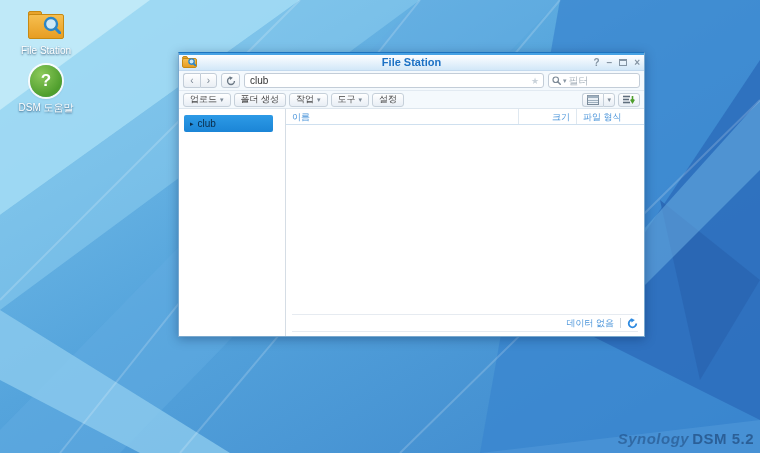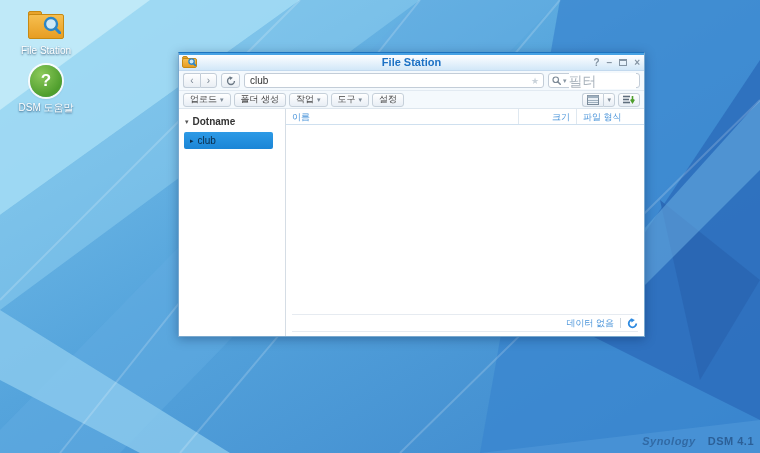--- a/index.html
+++ b/index.html
@@ -16,21 +16,21 @@
   .icon-filestation { left:8px; top:8px; }
   .icon-help { left:8px; top:64px; }
 
   .folder-icon { position:relative; width:36px; height:28px; }
   .folder-icon .tab { position:absolute; left:0; top:0; width:14px; height:6px; background:#e9a42c; border:1px solid #c78912; border-radius:2px 2px 0 0; }
   .folder-icon .bodyp { position:absolute; left:0; top:3px; width:36px; height:25px; background:linear-gradient(#f6bf50,#e79d22); border:1px solid #c78912; border-radius:2px; }
   .folder-icon .mag { position:absolute; right:3px; top:5px; width:18px; height:18px; }
   .helpcircle { width:32px; height:32px; border-radius:50%; background:radial-gradient(circle at 35% 30%, #8cc95a, #4f9e2d 70%); box-shadow:0 0 0 2px rgba(255,255,255,.9), 0 1px 3px rgba(0,30,60,.4); color:#fff; font-weight:bold; font-size:17px; display:flex; align-items:center; justify-content:center; }
 
   
-  .watermark { position:absolute; right:6px; bottom:6px; z-index:1; font-size:11px; letter-spacing:.5px; color:rgba(15,45,90,.40); display:flex; gap:12px; align-items:flex-end; }
+  .watermark { position:absolute; right:6px; bottom:6px; z-index:1; font-size:15px; letter-spacing:.5px; color:rgba(15,45,90,.40); display:flex; gap:3px; align-items:flex-end; }
   .watermark .brand { font-weight:bold; font-style:italic; }
   .watermark .version { font-weight:bold; color:rgba(15,45,90,.50); }
 
   
   .window { position:absolute; left:178px; top:52px; width:467px; height:285px; z-index:3;
     background:#fff; border:1px solid #7aa9cf; border-top:1px solid #1d74c0;
     box-shadow:0 2px 10px rgba(0,30,70,.35); display:flex; flex-direction:column; }
 
   .titlebar { flex:0 0 18px; background:linear-gradient(#fdfeff,#d2e7f8); border-top:2px solid #47a2e4; border-bottom:1px solid #c3d9ee; position:relative; display:flex; align-items:center; }
   .titlebar .app-icon { position:absolute; left:3px; top:1px; }
@@ -44,21 +44,21 @@
   .nav-pair { display:flex; }
   .nav-pair .navbtn { width:17px; }
   .nav-pair .navbtn:first-child { border-radius:3px 0 0 3px; border-right:none; }
   .nav-pair .navbtn:last-child { border-radius:0 3px 3px 0; }
   .btn-refresh { width:19px; border-radius:3px; }
   .addressbar { flex:1; height:15px; border:1px solid #c3cdd8; border-radius:3px; background:#fff; display:flex; align-items:center; position:relative; }
   .addressbar input { flex:1; border:none; outline:none; background:transparent; font-size:10px; color:#333; padding:0 16px 0 5px; height:100%; font-family:inherit; }
   .addressbar .star { position:absolute; right:4px; color:#c9d2da; font-size:9px; cursor:pointer; }
   .searchbox { width:92px; height:15px; border:1px solid #c3cdd8; border-radius:3px; background:#fff; display:flex; align-items:center; padding:0 3px; gap:2px; }
   .searchbox .caret { font-size:7px; color:#8a97a4; }
-  .searchbox input { flex:1; border:none; outline:none; font-size:14px; color:#555; width:100%; font-family:inherit; }
+  .searchbox input { flex:1; border:none; outline:none; font-size:10px; color:#555; width:100%; font-family:inherit; }
   .searchbox input::placeholder { color:#aab4bd; }
 
   .toolbar { flex:0 0 18px; background:#f4f9fd; border-bottom:1px solid #dde6ee; display:flex; align-items:center; padding:0 4px; gap:3px; }
   .tbtn { height:14px; background:linear-gradient(#ffffff,#e8eef5); border:1px solid #c6d0da; border-radius:3px; font-size:9px; color:#444; display:flex; align-items:center; padding:0 6px; gap:3px; cursor:pointer; white-space:nowrap; }
   .tbtn .caret { font-size:7px; color:#7e8b98; }
   .tb-spacer { flex:1; }
   .tbtn-icon { padding:0 4px; }
   .view-group { display:flex; }
   .view-group .tbtn:first-child { border-radius:3px 0 0 3px; border-right:none; }
   .view-group .tbtn:last-child { border-radius:0 3px 3px 0; padding:0 3px; }
@@ -125,21 +125,21 @@
 
 <div class="desktop-icon icon-help">
   <div class="glyph">
     <div class="helpcircle">?</div>
   </div>
   <div class="label">DSM 도움말</div>
 </div>
 
 <div class="watermark">
   <span class="brand">Synology</span>
-  <span class="version">DSM 4.1</span>
+  <span class="version">DSM 5.2</span>
 </div>
 
 <div class="window">
 
   <div class="titlebar">
     <div class="app-icon">
       <div class="folder-icon" style="width:15px;height:12px;">
         <div class="tab" style="width:6px;height:3px;"></div>
         <div class="bodyp" style="width:15px;height:10px;top:2px;"></div>
         <svg class="mag" style="width:8px;height:8px;right:1px;top:2px;" viewBox="0 0 18 18">
@@ -225,24 +225,20 @@
           <line x1="0" y1="4.5" x2="6" y2="4.5" stroke="#5f6e7d" stroke-width="1.6"></line>
           <line x1="0" y1="7.5" x2="7" y2="7.5" stroke="#5f6e7d" stroke-width="1.6"></line>
           <path d="M9.5 1 L9.5 6 M7.8 4.5 L9.5 7.5 L11.2 4.5" fill="none" stroke="#4e9e2d" stroke-width="1.6"></path>
         </svg>
     </div>
   </div>
 
   <div class="win-body">
 
     <div class="sidebar">
-      <div class="tree-root">
-        <span class="caret">▾</span>
-        <span>Dotname</span>
-      </div>
       <div class="tree-item selected">
         <span class="caret">▸</span>
         <span>club</span>
       </div>
     </div>
 
     <div class="main">
       <div class="thead">
         <div class="th th-name">
             <span>이름</span>

